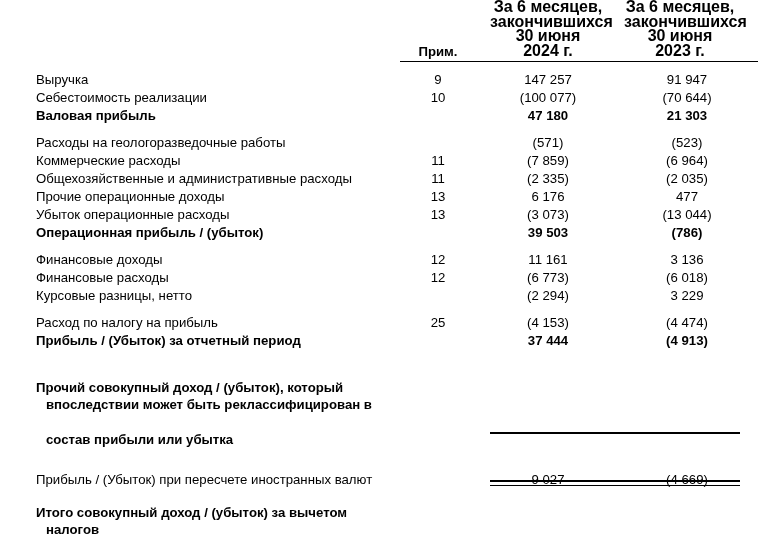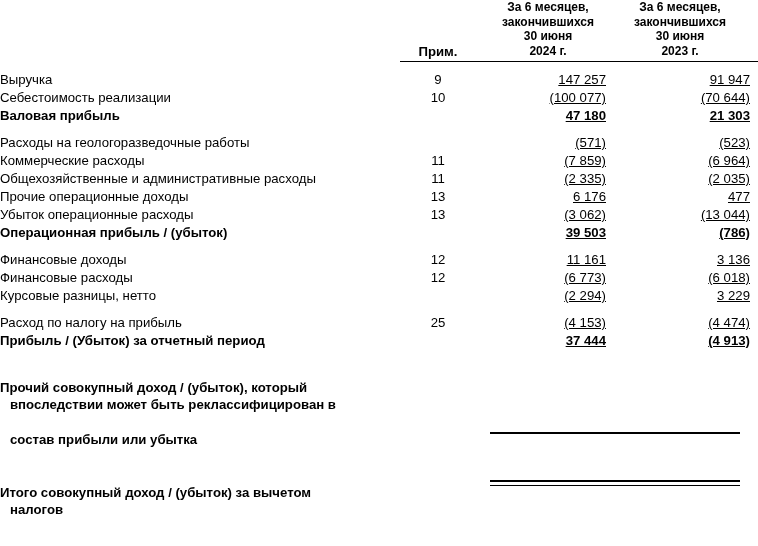--- a/index.html
+++ b/index.html
@@ -37,44 +37,44 @@
   col.c-y2    { width: 134px; }
 
   
   td, th {
     padding: 0;
     vertical-align: bottom;
     font-weight: normal;
   }
 
   td.label {
+    padding-left: 36px;
     padding-right: 6px;
     white-space: pre-line;
   }
   td.note {
     text-align: center;
     padding-right: 14px;
   }
   td.num {
-    text-align: right;
+    text-align: center;
     padding-right: 18px;
     white-space: nowrap;
-    text-decoration: underline;
   }
   td.num.y2 { padding-right: 8px; }
 
   tr.row > td { height: 18px; }
   tr.row.tall > td { height: 20px; }
 
   .bold { font-weight: bold; }
 
   
   th.hdr {
     font-weight: bold;
-    font-size: 12px;
+    font-size: 16px;
     line-height: 14.5px;
     text-align: center;
     vertical-align: bottom;
     padding-bottom: 3px;
   }
   th.hdr-note {
     font-weight: bold;
     text-align: center;
     vertical-align: bottom;
     padding-bottom: 3px;
@@ -185,21 +185,21 @@
       </tr>
       <tr class="row">
         <td class="label">Прочие операционные доходы</td>
         <td class="note">13</td>
         <td class="num">6 176</td>
         <td class="num y2">477</td>
       </tr>
       <tr class="row">
         <td class="label">Убыток операционные расходы</td>
         <td class="note">13</td>
-        <td class="num rule-bot">(3 062)</td>
+        <td class="num rule-bot">(3 073)</td>
         <td class="num y2 rule-bot">(13 044)</td>
       </tr>
 
       <tr class="row">
         <td class="label bold">Операционная прибыль / (убыток)</td>
         <td class="note"></td>
         <td class="num bold">39 503</td>
         <td class="num y2 bold">(786)</td>
       </tr>
 
@@ -253,20 +253,26 @@
         <td class="label bold" style="line-height:17.5px;">
           <span>Прочий совокупный доход / (убыток), который</span>
           <span class="indent-1">впоследствии может быть реклассифицирован в</span>
           <span class="indent-1">состав прибыли или убытка</span>
         </td>
         <td class="note"></td>
         <td class="num"></td>
         <td class="num y2"></td>
       </tr>
 
+      <tr class="row tall">
+        <td class="label">Прибыль / (Убыток) при пересчете иностранных валют</td>
+        <td class="note"></td>
+        <td class="num rule-bot">9 027</td>
+        <td class="num y2 rule-bot">(4 669)</td>
+      </tr>
 
       <tr>
         <td class="label bold" style="line-height:17.5px;">
           <span>Итого совокупный доход / (убыток) за вычетом</span>
           <span class="indent-1">налогов</span>
         </td>
         <td class="note"></td>
         <td class="num bold">
           
         </td>

